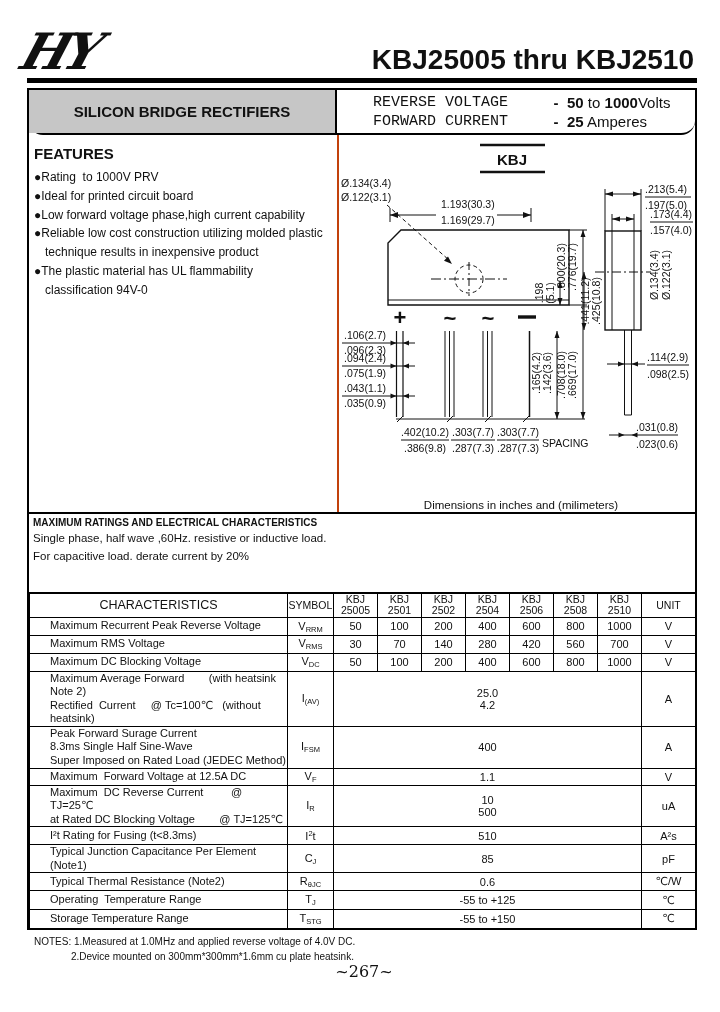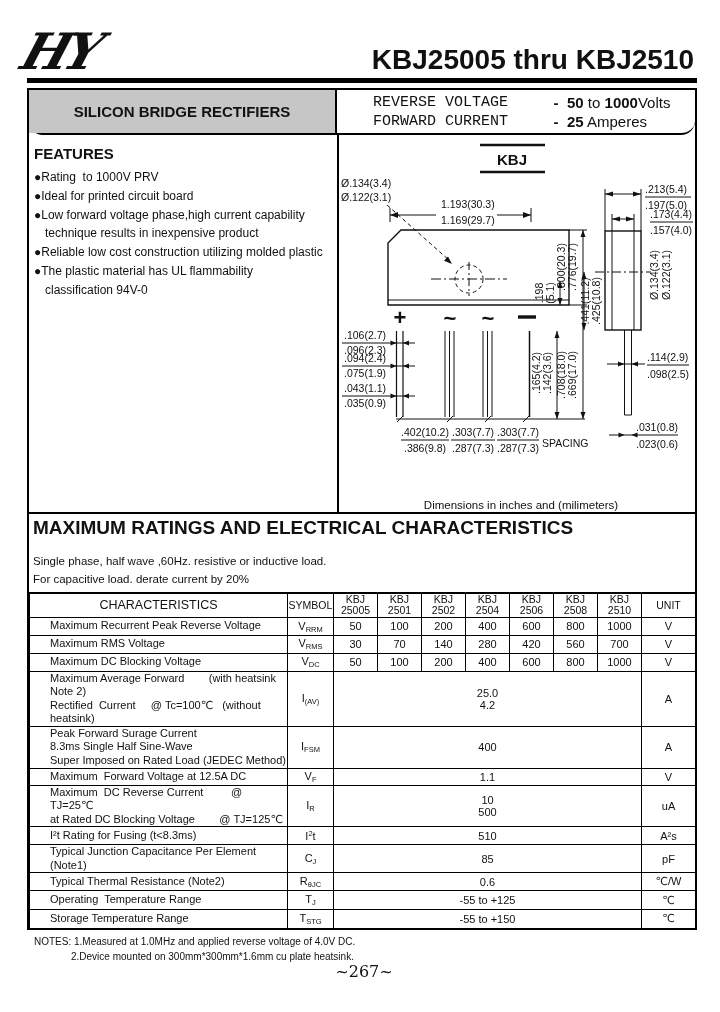--- a/index.html
+++ b/index.html
@@ -10,27 +10,27 @@
   .top-rule { position:absolute; left:27px; top:78px; width:670px; height:5px; background:#000; }
   .frame { position:absolute; left:27px; top:88px; width:670px; height:842px; border:2px solid #000; }
   .top-box { display:flex; height:45px; border-bottom:2px solid #000;border-radius:14px; }
   .top-box .gray { width:308px; background:#c6c6c6; border-right:2px solid #000; display:flex; align-items:center; justify-content:center; font-weight:bold; font-size:15px; }
   .top-box .head-r { flex:1; padding:3px 0 0 36px; font-size:15px; }
   .head-row { display:flex; height:19px; align-items:center; }
   .head-row .hl { width:172px;font-family:Liberation Mono, monospace; }
   .head-row .dash { width:22px; font-weight:bold; text-align:center; }
   .head-row b { font-weight:bold; }
   .mid { display:flex; height:379px; border-bottom:2px solid #000; }
-  .features { width:316px; border-right:2px solid #000000; padding:10px 4px 12px 5px; }
+  .features { width:316px; border-right:2px solid #c2410c; padding:10px 4px 12px 5px; }
   .features h2 { font-size:15px; font-weight:bold; margin-bottom:9px; }
   .feat-item { font-size:12px; line-height:13px; margin-bottom:5.8px; white-space:pre-wrap; }
   .feat-item.cont { padding-left:11px; }
   .diagram { flex:1; position:relative; }
   .rhead { height:78px; padding:3px 0 0 4px; }
-  .rhead h2 { font-size:19px; font-weight:bold; margin-bottom:16px; }
+  .rhead h2 { font-size:10px; font-weight:bold; margin-bottom:4px; }
   .rhead .cond { font-size:11.5px; margin-bottom:5.5px; }
   table { width:100%; border-collapse:collapse; table-layout:fixed; }
   td,th { border:1px solid #000; font-size:11px; font-weight:normal; overflow:hidden; }
   thead th { border-top:2px solid #000; }
   .lbl { text-align:left; padding-left:20px; }
   .lbl div { white-space:pre-wrap; line-height:13.5px; }
   .sym,.val,.unit { text-align:center; }
   sub { font-size:7.5px; vertical-align:-2px; }
   sup { font-size:7.5px; vertical-align:4px; }
   .h24{height:24px} .h18{height:18px} .h17{height:17px} .h19{height:19px} .h32{height:32px} .h42{height:42px}
@@ -71,22 +71,22 @@
       </div>
     </div>
   </div>
 
   <div class="mid">
     <div class="features">
       <h2>FEATURES</h2>
       <div class="feat-item">●Rating  to 1000V PRV</div>
       <div class="feat-item">●Ideal for printed circuit board</div>
       <div class="feat-item">●Low forward voltage phase,high current capability</div>
+      <div class="feat-item">●Reliable low cost construction utilizing molded plastic</div>
       <div class="feat-item cont">technique results in inexpensive product</div>
-      <div class="feat-item">●Reliable low cost construction utilizing molded plastic</div>
       <div class="feat-item">●The plastic material has UL flammability</div>
       <div class="feat-item cont">classification 94V-0</div>
     </div>
 
     <div class="diagram">
       <svg width="356" height="377" viewBox="0 0 356 377">
         <g stroke="#111" fill="none" stroke-width="1.2">
 
           <line x1="141" y1="10" x2="206" y2="10" stroke-width="2.6"></line>
           <line x1="141" y1="37" x2="206" y2="37" stroke-width="2.6"></line>

